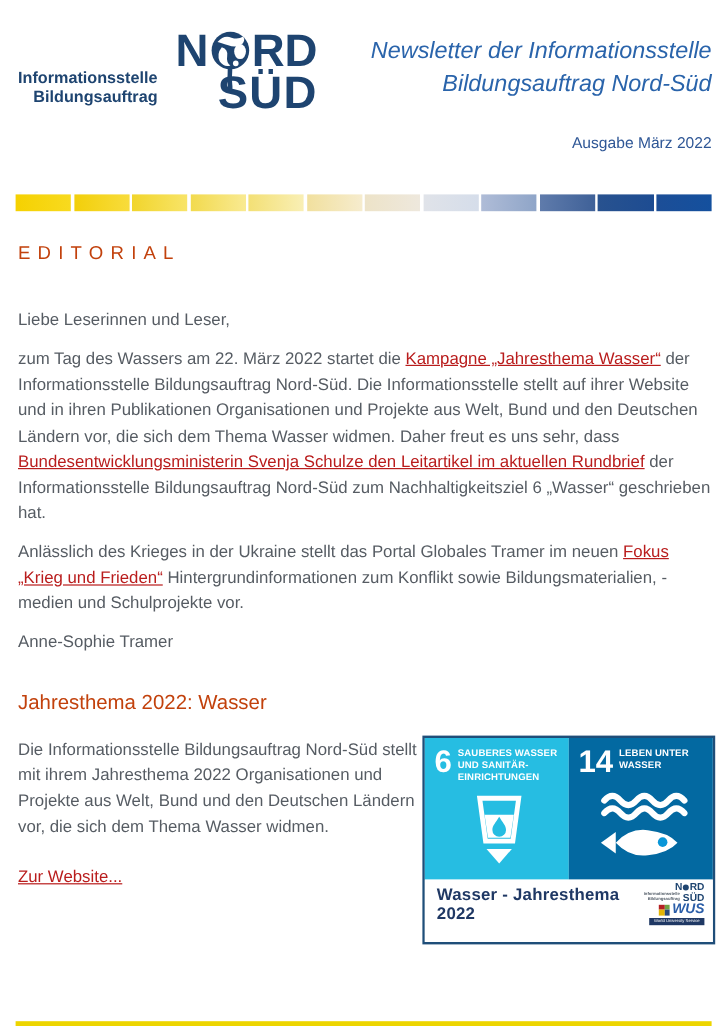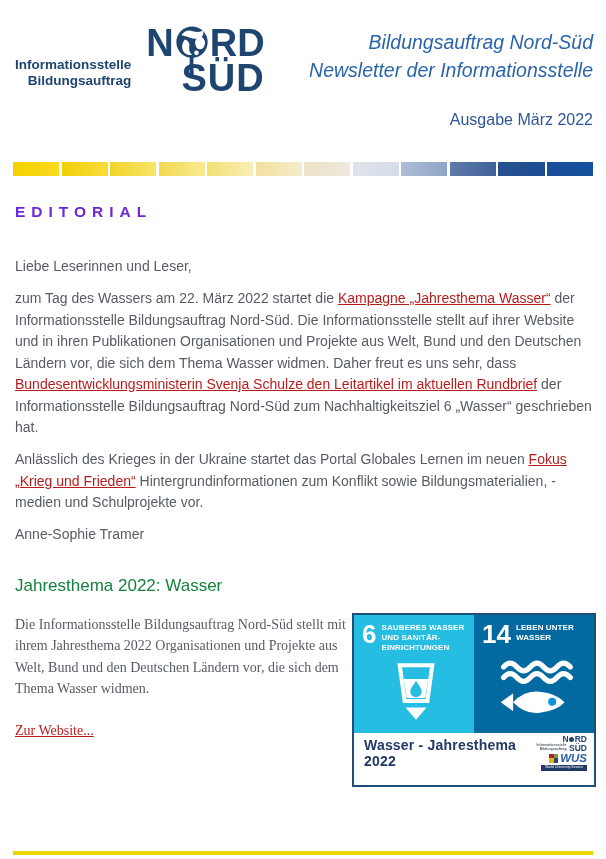--- a/index.html
+++ b/index.html
@@ -9,36 +9,36 @@
   
   .logo-block{position:absolute;left:15px;top:24px;display:flex;align-items:flex-end;gap:10px;}
   .org-text{text-align:right;color:#1E4470;font-weight:700;font-size:13.5px;line-height:1.2;margin-right:5px;margin-bottom:8px;}
   .wordmark{color:#1E4470;font-weight:800;}
   .wordmark-top{display:flex;align-items:center;font-size:38px;font-weight:800;line-height:1;color:#1E4470;}
   .globe-wrap{width:34px;height:34px;margin:0 1px;position:relative;}
   .globe-wrap svg{overflow:visible;display:block;}
   .wordmark-bottom{font-size:38px;font-weight:800;line-height:1;color:#1E4470;text-align:right;margin-top:-3px;letter-spacing:1px;}
 
   .title-block{position:absolute;right:13px;top:28px;text-align:right;color:#2A64AB;font-style:italic;font-size:19.5px;line-height:1.45;}
-  .issue-line{position:absolute;right:13px;top:111px;font-size:16px;color:#2F5796;}
+  .issue-line{position:absolute;right:13px;top:111px;font-size:13px;color:#2F5796;}
 
   
   .divider{position:absolute;left:13px;top:162px;width:580px;height:14px;display:flex;gap:2.5px;}
   .divider .seg{flex:1;}
 
   
-  .editorial-heading{position:absolute;left:15px;top:203px;font-size:15.5px;font-weight:700;letter-spacing:6px;color:#6d28d9;}
+  .editorial-heading{position:absolute;left:15px;top:203px;font-size:15.5px;font-weight:400;letter-spacing:6px;color:#c2410c;}
 
   .content{position:absolute;left:15px;top:256px;width:578px;font-size:14px;line-height:21.5px;color:#565C63;}
   .content p{margin:0 0 10.5px 0;}
   .content a, .left-col a{color:#b91c1c;text-decoration:underline;cursor:pointer;}
 
-  .section-heading{font-size:17px;color:#15803d;font-weight:500;margin:28px 0 0 0;line-height:24px;}
+  .section-heading{font-size:17px;color:#c2410c;font-weight:500;margin:28px 0 0 0;line-height:24px;}
   .section-cols{margin-top:16px;}
-  .left-col{width:334px;font-family:Liberation Serif, serif;}
+  .left-col{width:334px;}
   .left-col .body{margin:0;}
   .left-col .weblink{display:inline-block;margin-top:20px;}
 
   
   .sdg-card{position:absolute;left:352px;top:613px;width:244px;height:174px;border:2.5px solid #1F4E79;box-sizing:border-box;display:flex;flex-direction:column;background:#fff;cursor:pointer;}
   .sdg-panels{display:flex;flex:1;}
   .sdg-panel{width:50%;color:#fff;padding:7px 5px 3px 8px;box-sizing:border-box;display:flex;flex-direction:column;}
   .sdg-panel.p6{background:#26BDE2;}
   .sdg-panel.p14{background:#0369a1;}
   .sdg-head{display:flex;gap:5px;align-items:flex-start;}
@@ -88,22 +88,22 @@
             <path d="M16.5,34 C16.5,44 15.5,50 17.5,55 C19.3,58 21.5,56 20.8,50 C20,44 20.8,39 20.8,34 Z" fill="#1E4470"></path>
           </svg>
         </span>
         <span>RD</span>
       </div>
       <div class="wordmark-bottom">SÜD</div>
     </div>
   </div>
 
   <div class="title-block">
+    <div>Newsletter der Informationsstelle</div>
     <div>Bildungsauftrag Nord-Süd</div>
-    <div>Newsletter der Informationsstelle</div>
   </div>
   <div class="issue-line">Ausgabe März 2022</div>
 
   <div class="divider">
       <div class="seg" style="background: linear-gradient(to right, rgb(245, 209, 1), rgb(248, 218, 31));"></div>
       <div class="seg" style="background: linear-gradient(to right, rgb(242, 207, 10), rgb(248, 220, 60));"></div>
       <div class="seg" style="background: linear-gradient(to right, rgb(241, 213, 44), rgb(248, 228, 104));"></div>
       <div class="seg" style="background: linear-gradient(to right, rgb(242, 218, 78), rgb(249, 234, 146));"></div>
       <div class="seg" style="background: linear-gradient(to right, rgb(243, 224, 117), rgb(249, 239, 181));"></div>
       <div class="seg" style="background: linear-gradient(to right, rgb(241, 224, 158), rgb(246, 236, 206));"></div>
@@ -113,21 +113,21 @@
       <div class="seg" style="background: linear-gradient(to right, rgb(95, 123, 171), rgb(63, 97, 152));"></div>
       <div class="seg" style="background: linear-gradient(to right, rgb(40, 82, 143), rgb(29, 76, 146));"></div>
       <div class="seg" style="background: linear-gradient(to right, rgb(28, 78, 151), rgb(20, 80, 158));"></div>
     </div>
 
   <div class="editorial-heading">EDITORIAL</div>
 
   <div class="content">
     <p><span>Liebe Leserinnen und Leser,</span></p>
     <p><span>zum Tag des Wassers am 22. März 2022 startet die </span><a href="#">Kampagne „Jahresthema Wasser“</a><span> der Informationsstelle Bildungsauftrag Nord-Süd. Die Informationsstelle stellt auf ihrer Website und in ihren Publikationen Organisationen und Projekte aus Welt, Bund und den Deutschen Ländern vor, die sich dem Thema Wasser widmen. Daher freut es uns sehr, dass </span><a href="#">Bundesentwicklungsministerin Svenja Schulze den Leitartikel im aktuellen Rundbrief</a><span> der Informationsstelle Bildungsauftrag Nord-Süd zum Nachhaltigkeitsziel 6 „Wasser“ geschrieben hat.</span></p>
-    <p><span>Anlässlich des Krieges in der Ukraine startet das Portal Globales Lernen im neuen </span><a href="#">Fokus „Krieg und Frieden“</a><span> Hintergrundinformationen zum Konflikt sowie Bildungsmaterialien, -medien und Schulprojekte vor.</span></p>
+    <p><span>Anlässlich des Krieges in der Ukraine stellt das Portal Globales Tramer im neuen </span><a href="#">Fokus „Krieg und Frieden“</a><span> Hintergrundinformationen zum Konflikt sowie Bildungsmaterialien, -medien und Schulprojekte vor.</span></p>
     <p><span>Anne-Sophie Tramer</span></p>
 
     <h2 class="section-heading">Jahresthema 2022: Wasser</h2>
 
     <div class="section-cols">
       <div class="left-col">
         <p class="body">Die Informationsstelle Bildungsauftrag Nord-Süd stellt mit ihrem Jahresthema 2022 Organisationen und Projekte aus Welt, Bund und den Deutschen Ländern vor, die sich dem Thema Wasser widmen.</p>
         <a class="weblink">Zur Website...</a>
       </div>
     </div>

